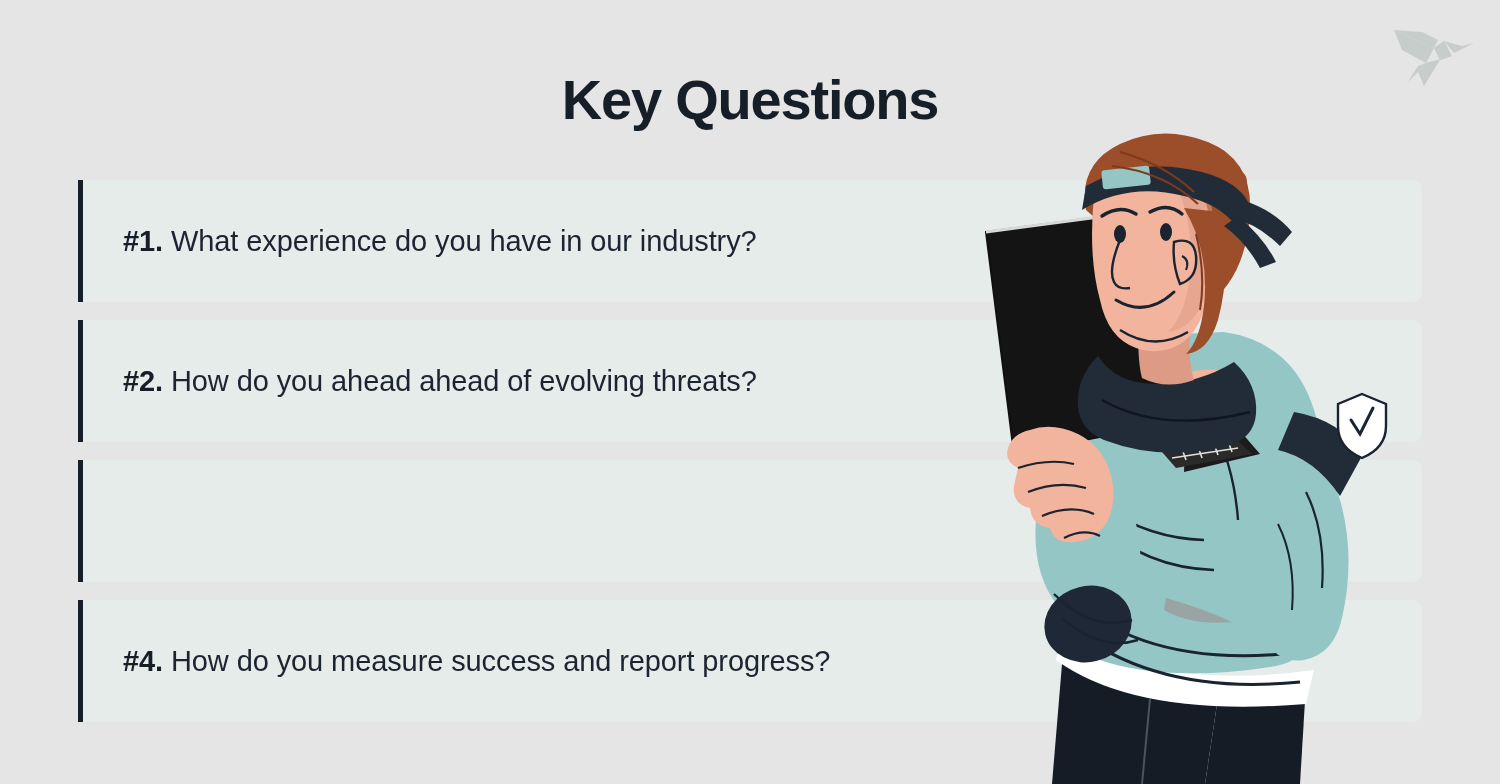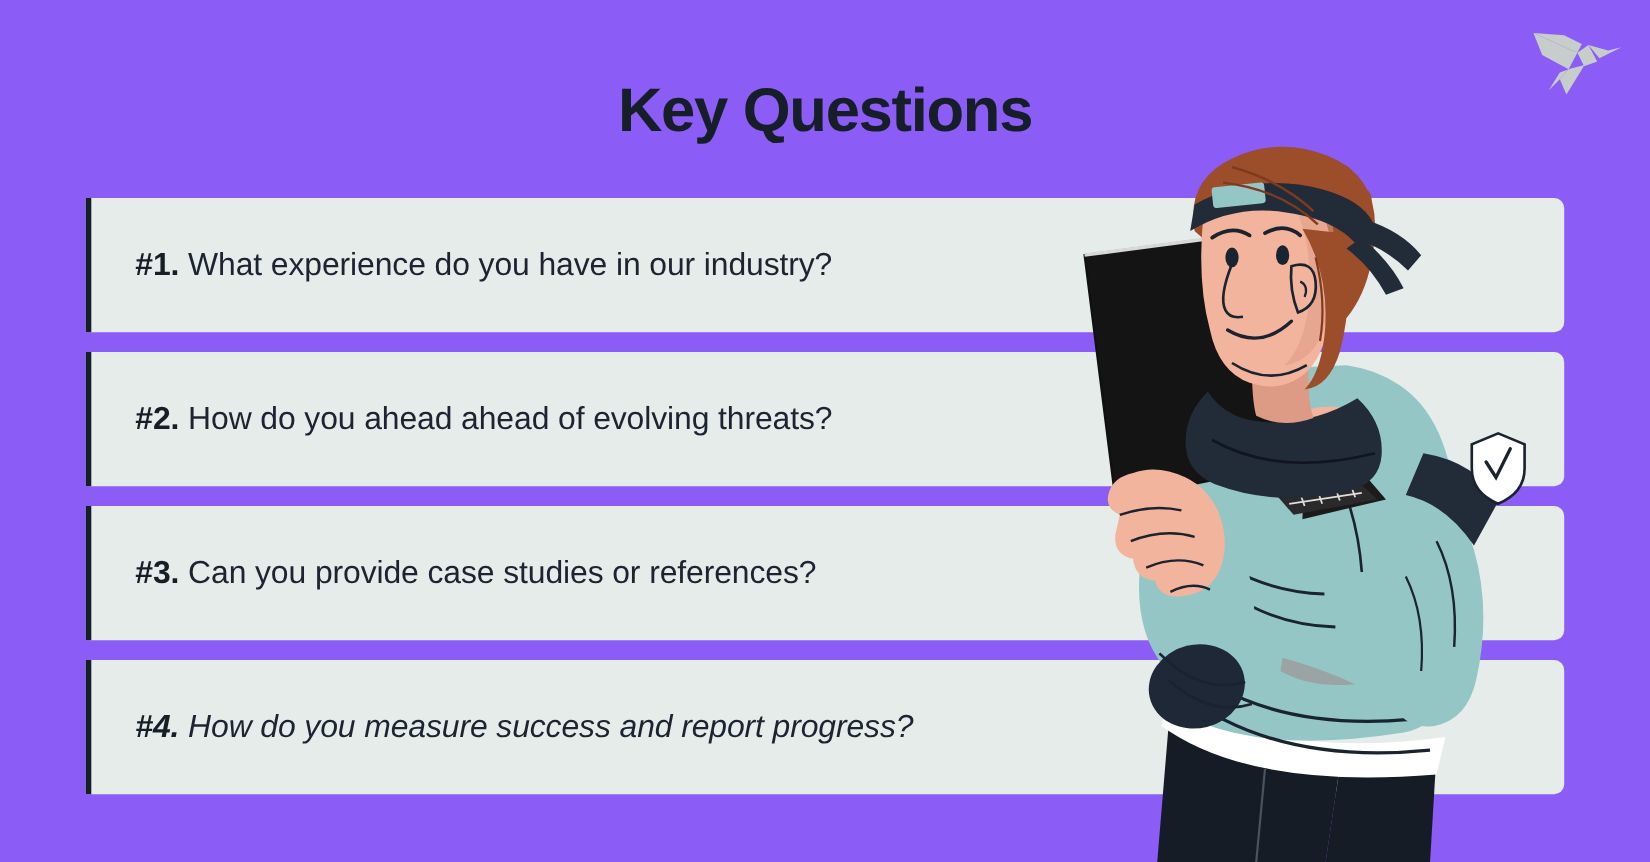--- a/index.html
+++ b/index.html
@@ -8,21 +8,21 @@
     background: #ffffff;
   }
   body {
     font-family: "Liberation Sans", sans-serif;
     -webkit-font-smoothing: antialiased;
   }
   #slide {
     position: relative;
     width: 1500px;
     height: 784px;
-    background: #8b5cf6;
+    background: #e5e5e5;
     overflow: hidden;
   }
 
   
   #logo {
     position: absolute;
     top: 16px;
     right: 14px;
     width: 104px;
     height: 76px;
@@ -54,21 +54,21 @@
   }
   .q-row {
     position: relative;
     height: 122px;
     margin-bottom: 18px;
     background: #e5ecea;
     border-radius: 0 9px 9px 0;
     display: flex;
     align-items: center;
   }
-  .q-row:last-child { margin-bottom: 1px; font-style: italic; }
+  .q-row:last-child { margin-bottom: 1px; }
   .q-bar {
     position: absolute;
     left: 0;
     top: 0;
     width: 5px;
     height: 100%;
     background: #161e28;
   }
   .q-text {
     padding-left: 45px;
@@ -123,21 +123,20 @@
       <div class="q-text"><span class="q-num">#1.</span> <span>What experience do you have in our industry?</span></div>
     </div>
 
     <div class="q-row">
       <div class="q-bar"></div>
       <div class="q-text"><span class="q-num">#2.</span> <span>How do you ahead ahead of evolving threats?</span></div>
     </div>
 
     <div class="q-row">
       <div class="q-bar"></div>
-      <div class="q-text"><span class="q-num">#3.</span> <span>Can you provide case studies or references?</span></div>
     </div>
 
     <div class="q-row">
       <div class="q-bar"></div>
       <div class="q-text"><span class="q-num">#4.</span> <span>How do you measure success and report progress?</span></div>
     </div>
 
   </div>
 
   <div id="illustration">

